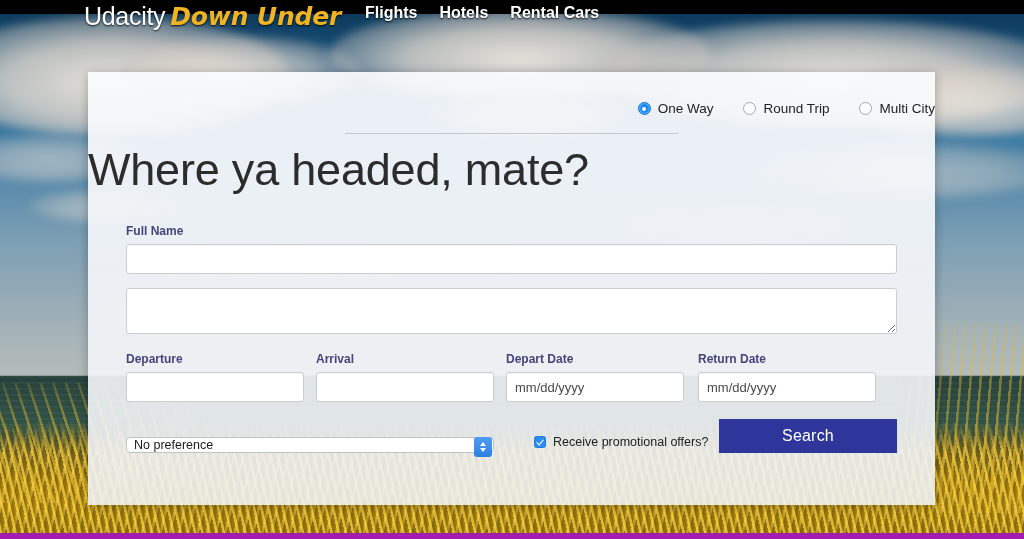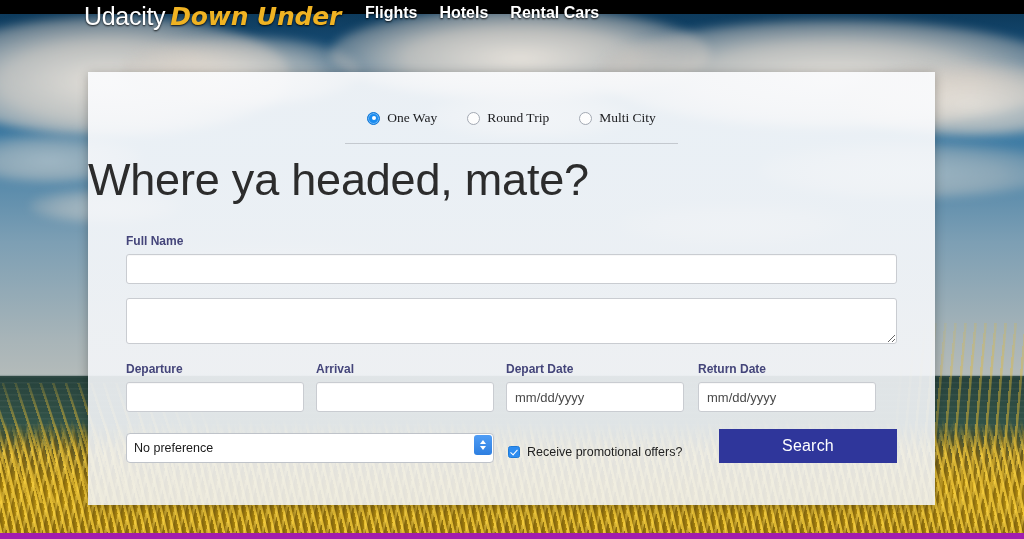--- a/index.html
+++ b/index.html
@@ -172,24 +172,23 @@
     background: linear-gradient(180deg,
         rgba(250,251,253,0.93) 0%,
         rgba(245,247,250,0.91) 45%,
         rgba(243,245,248,0.90) 78%,
         rgba(240,242,245,0.88) 100%);
     box-shadow: 0 2px 10px rgba(0,0,0,0.28);
     z-index: 30;
   }
 
   .radios {
-    display: flex; justify-content: center; align-items: center;
+    display: flex; justify-content: flex-end; align-items: center;
     gap: 30px;
-    padding-top: 38px;
-    font-family: Liberation Serif, serif;
+    padding-top: 29px;
   }
   .radio-opt {
     display: flex; align-items: center; gap: 7px;
     cursor: pointer;
   }
   .radio-dot {
     width: 13px; height: 13px; border-radius: 50%;
     border: 1px solid #a3a9b3;
     background: #fdfdfd;
     display: inline-block; position: relative;
@@ -268,21 +267,21 @@
   .col.depart-date { width: 178px; margin-right: 14px; }
   .col.return-date { width: 178px; }
 
   .row3 {
     display: flex; align-items: flex-end;
     margin-top: 17px;
   }
   .seat-col { width: 368px; }
   .selwrap { position: relative; width: 100%; }
   .fselect {
-    width: 100%; height: 30px;
+    width: 100%; height: 16px;
     -webkit-appearance: none; appearance: none;
     background: #ffffff;
     border: 1px solid #bfc3c9;
     border-radius: 4px;
     font-size: 12.5px; color: #1a1a1a;
     padding: 0 26px 0 7px;
     outline: none;
     font-family: "Liberation Sans", sans-serif;
   }
   .sel-arrow {
@@ -298,21 +297,21 @@
   .sel-arrow .chev {
     width: 0; height: 0;
     border-left: 3.5px solid transparent;
     border-right: 3.5px solid transparent;
   }
   .sel-arrow .up   { border-bottom: 4px solid #fff; }
   .sel-arrow .down { border-top: 4px solid #fff; }
 
   .promo {
     display: flex; align-items: center; gap: 7px;
-    margin-left: 14px;
+    margin-left: 40px;
     margin-bottom: 4px;
     cursor: pointer;
   }
   .cbox {
     width: 12px; height: 12px;
     border-radius: 2.5px;
     background: #2d8cf0;
     border: 1px solid #1f7bd8;
     position: relative; flex: 0 0 auto;
   }

